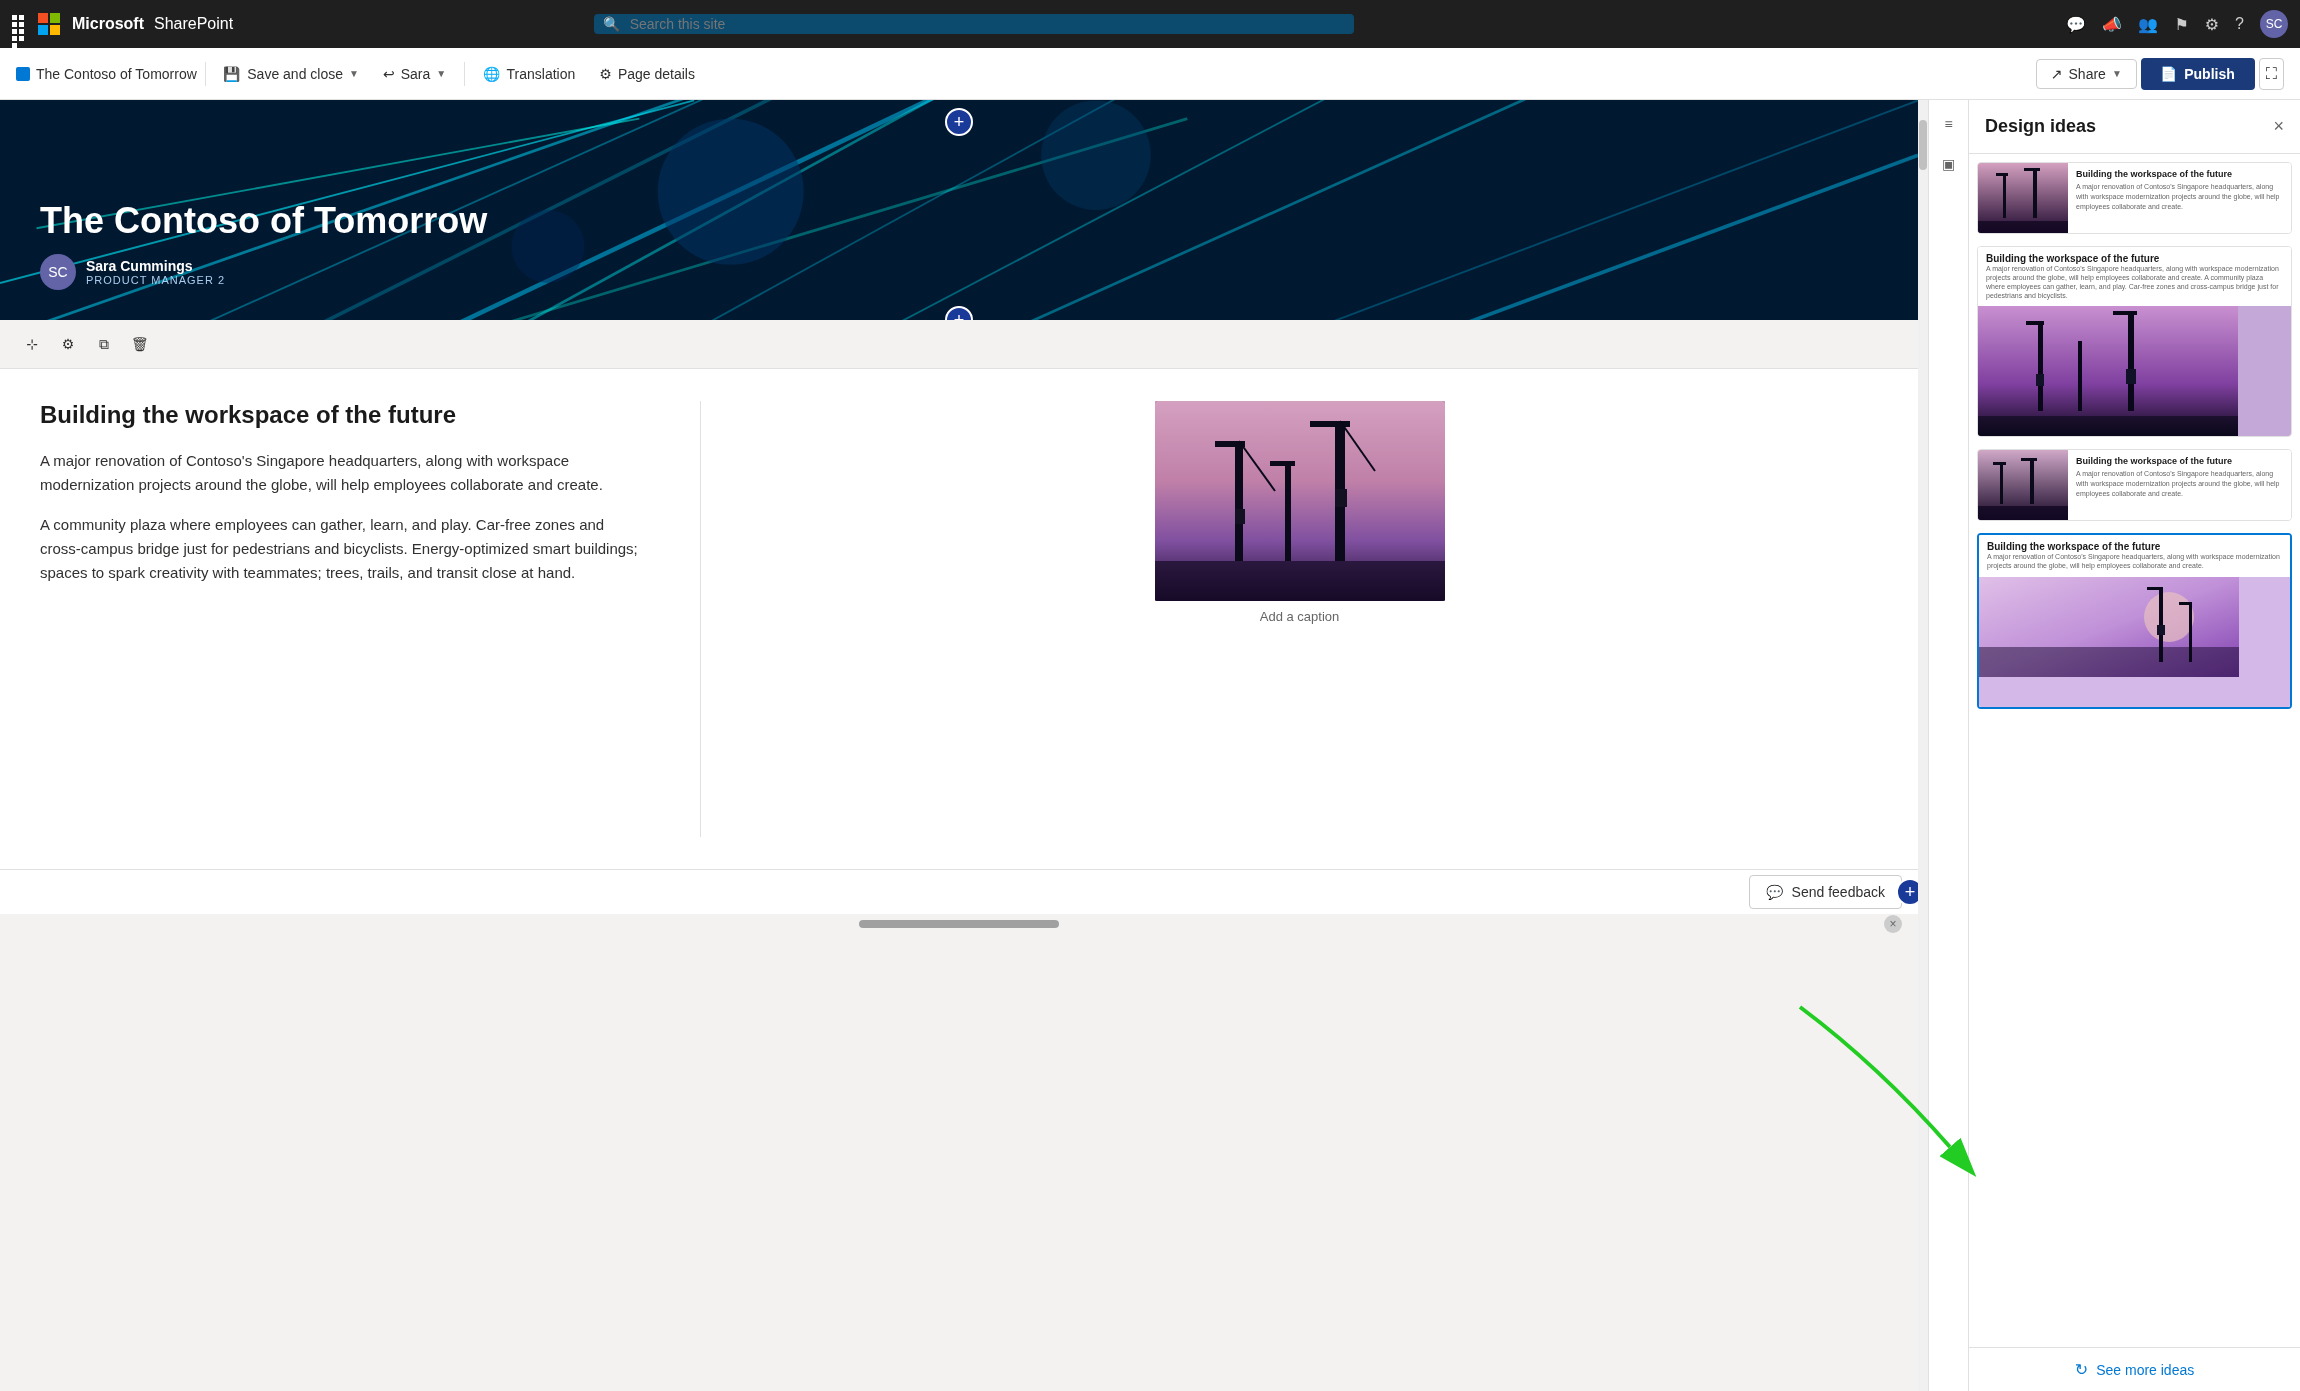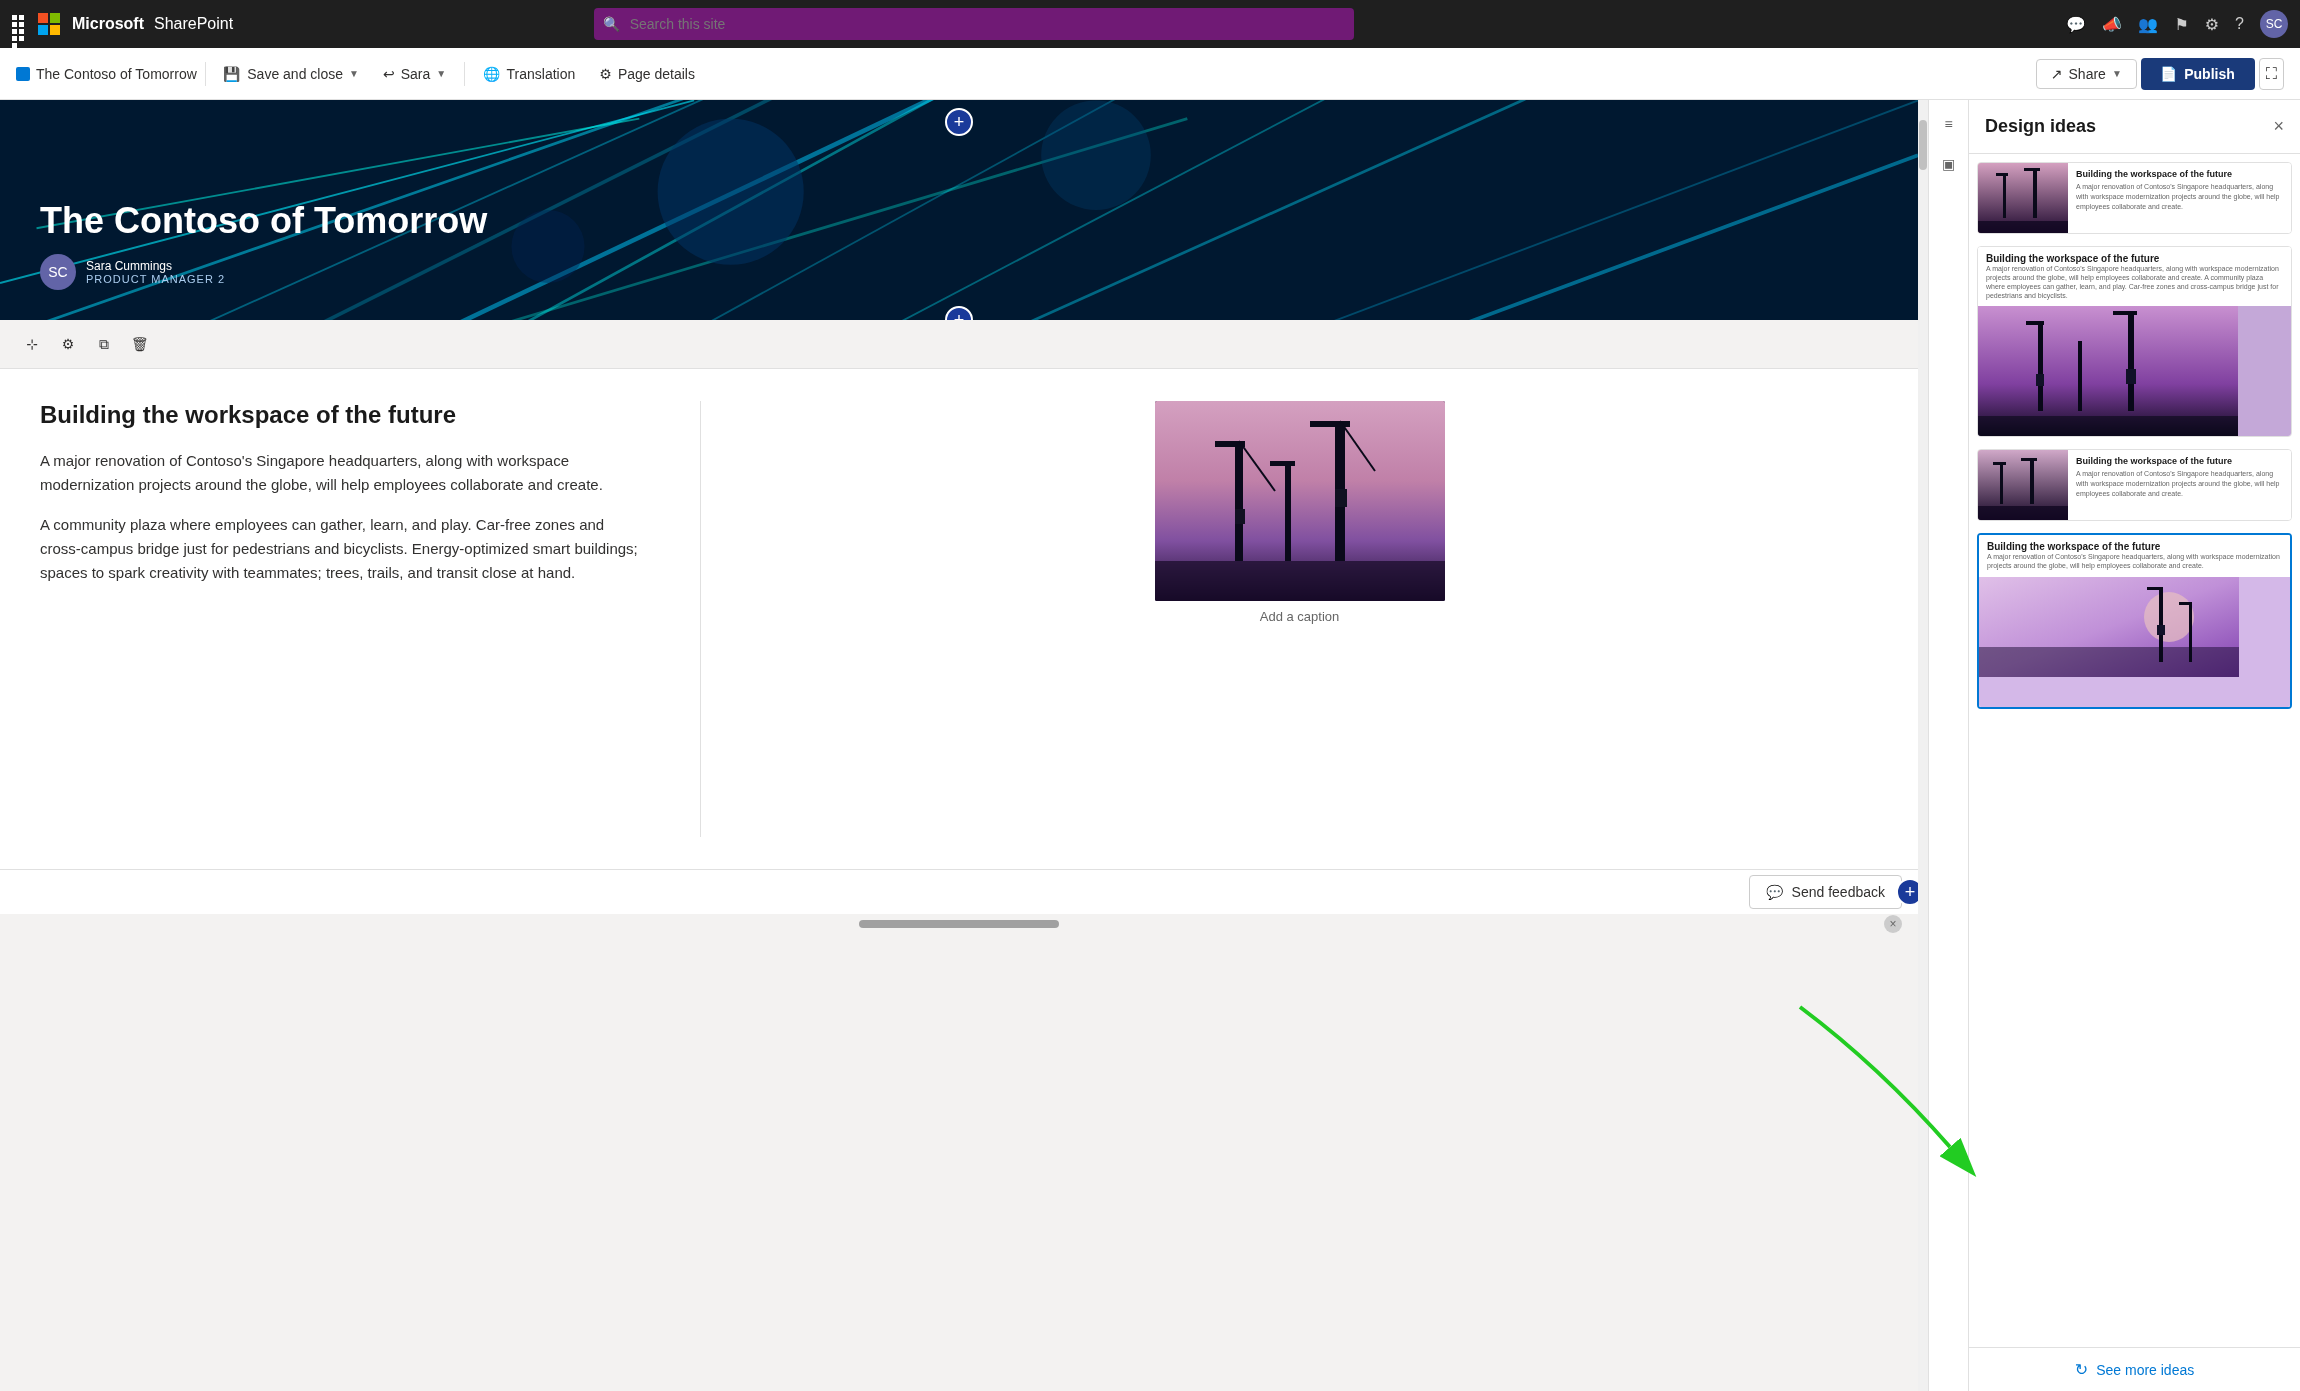--- a/index.html
+++ b/index.html
@@ -18,22 +18,22 @@
     .logo-green { background: #7fba00; }
     .logo-blue { background: #00a4ef; }
     .logo-yellow { background: #ffb900; }
     .ms-logo { display: grid; grid-template-columns: 1fr 1fr; gap: 1px; }
     .nav-app-name { color: white; font-size: 16px; font-weight: 700; margin-left: 4px; }
     .nav-search {
       flex: 0 0 760px; margin: 0 auto; position: relative;
       display: flex; align-items: center;
     }
     .nav-search input {
-      width: 100%; height: 32px; border-radius: 4px;
-      border: none; background: #701a75; color: #ccc;
+      width: 100%; height: 20px; border-radius: 4px;
+      border: none; background: #0c4a6e; color: #ccc;
       padding: 0 12px 0 36px; font-size: 14px; outline: none;
     }
     .nav-search .search-icon {
       position: absolute; left: 10px; color: #aaa; font-size: 14px;
     }
     .nav-right { display: flex; align-items: center; gap: 16px; margin-left: auto; }
     .nav-icon { color: #ccc; font-size: 16px; cursor: pointer; display: flex; align-items: center; }
     .nav-avatar { width: 28px; height: 28px; border-radius: 50%; background: #6264a7; display: flex; align-items: center; justify-content: center; color: white; font-size: 12px; cursor: pointer; }
 
     
@@ -75,21 +75,21 @@
       overflow: hidden;
     }
     .hero-lines {
       position: absolute; top: 0; left: 0; width: 100%; height: 100%;
     }
     .hero-content { position: absolute; bottom: 30px; left: 40px; color: white; }
     .hero-title { font-size: 36px; font-weight: 700; margin-bottom: 12px; }
     .hero-author { display: flex; align-items: center; gap: 10px; }
     .author-avatar { width: 36px; height: 36px; border-radius: 50%; background: #6264a7; display: flex; align-items: center; justify-content: center; color: white; font-size: 14px; }
     .author-info { display: flex; flex-direction: column; }
-    .author-name { font-size: 12px; font-weight: 400; color: white; }
+    .author-name { font-size: 14px; font-weight: 700; color: white; }
     .author-role { font-size: 11px; color: #aaccee; letter-spacing: 1px; text-transform: uppercase; }
     .add-btn {
       position: absolute; left: 50%; transform: translateX(-50%);
       width: 28px; height: 28px; border-radius: 50%; background: #1a3a9a;
       display: flex; align-items: center; justify-content: center;
       color: white; font-size: 18px; cursor: pointer; z-index: 10;
       border: 2px solid white;
     }
     .add-btn-top { top: 8px; }
     .add-btn-bottom { bottom: -14px; }

